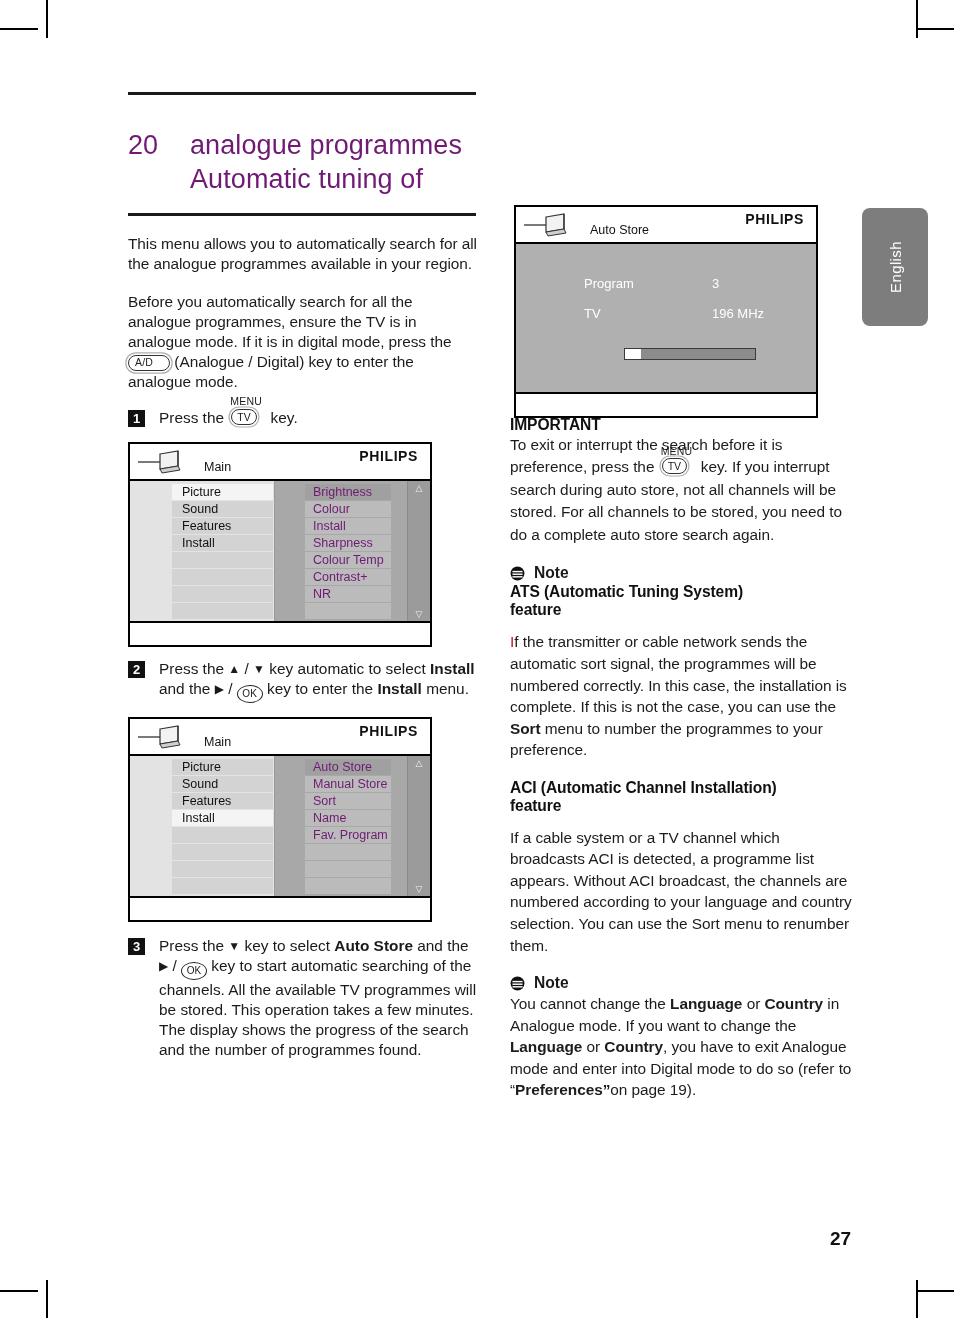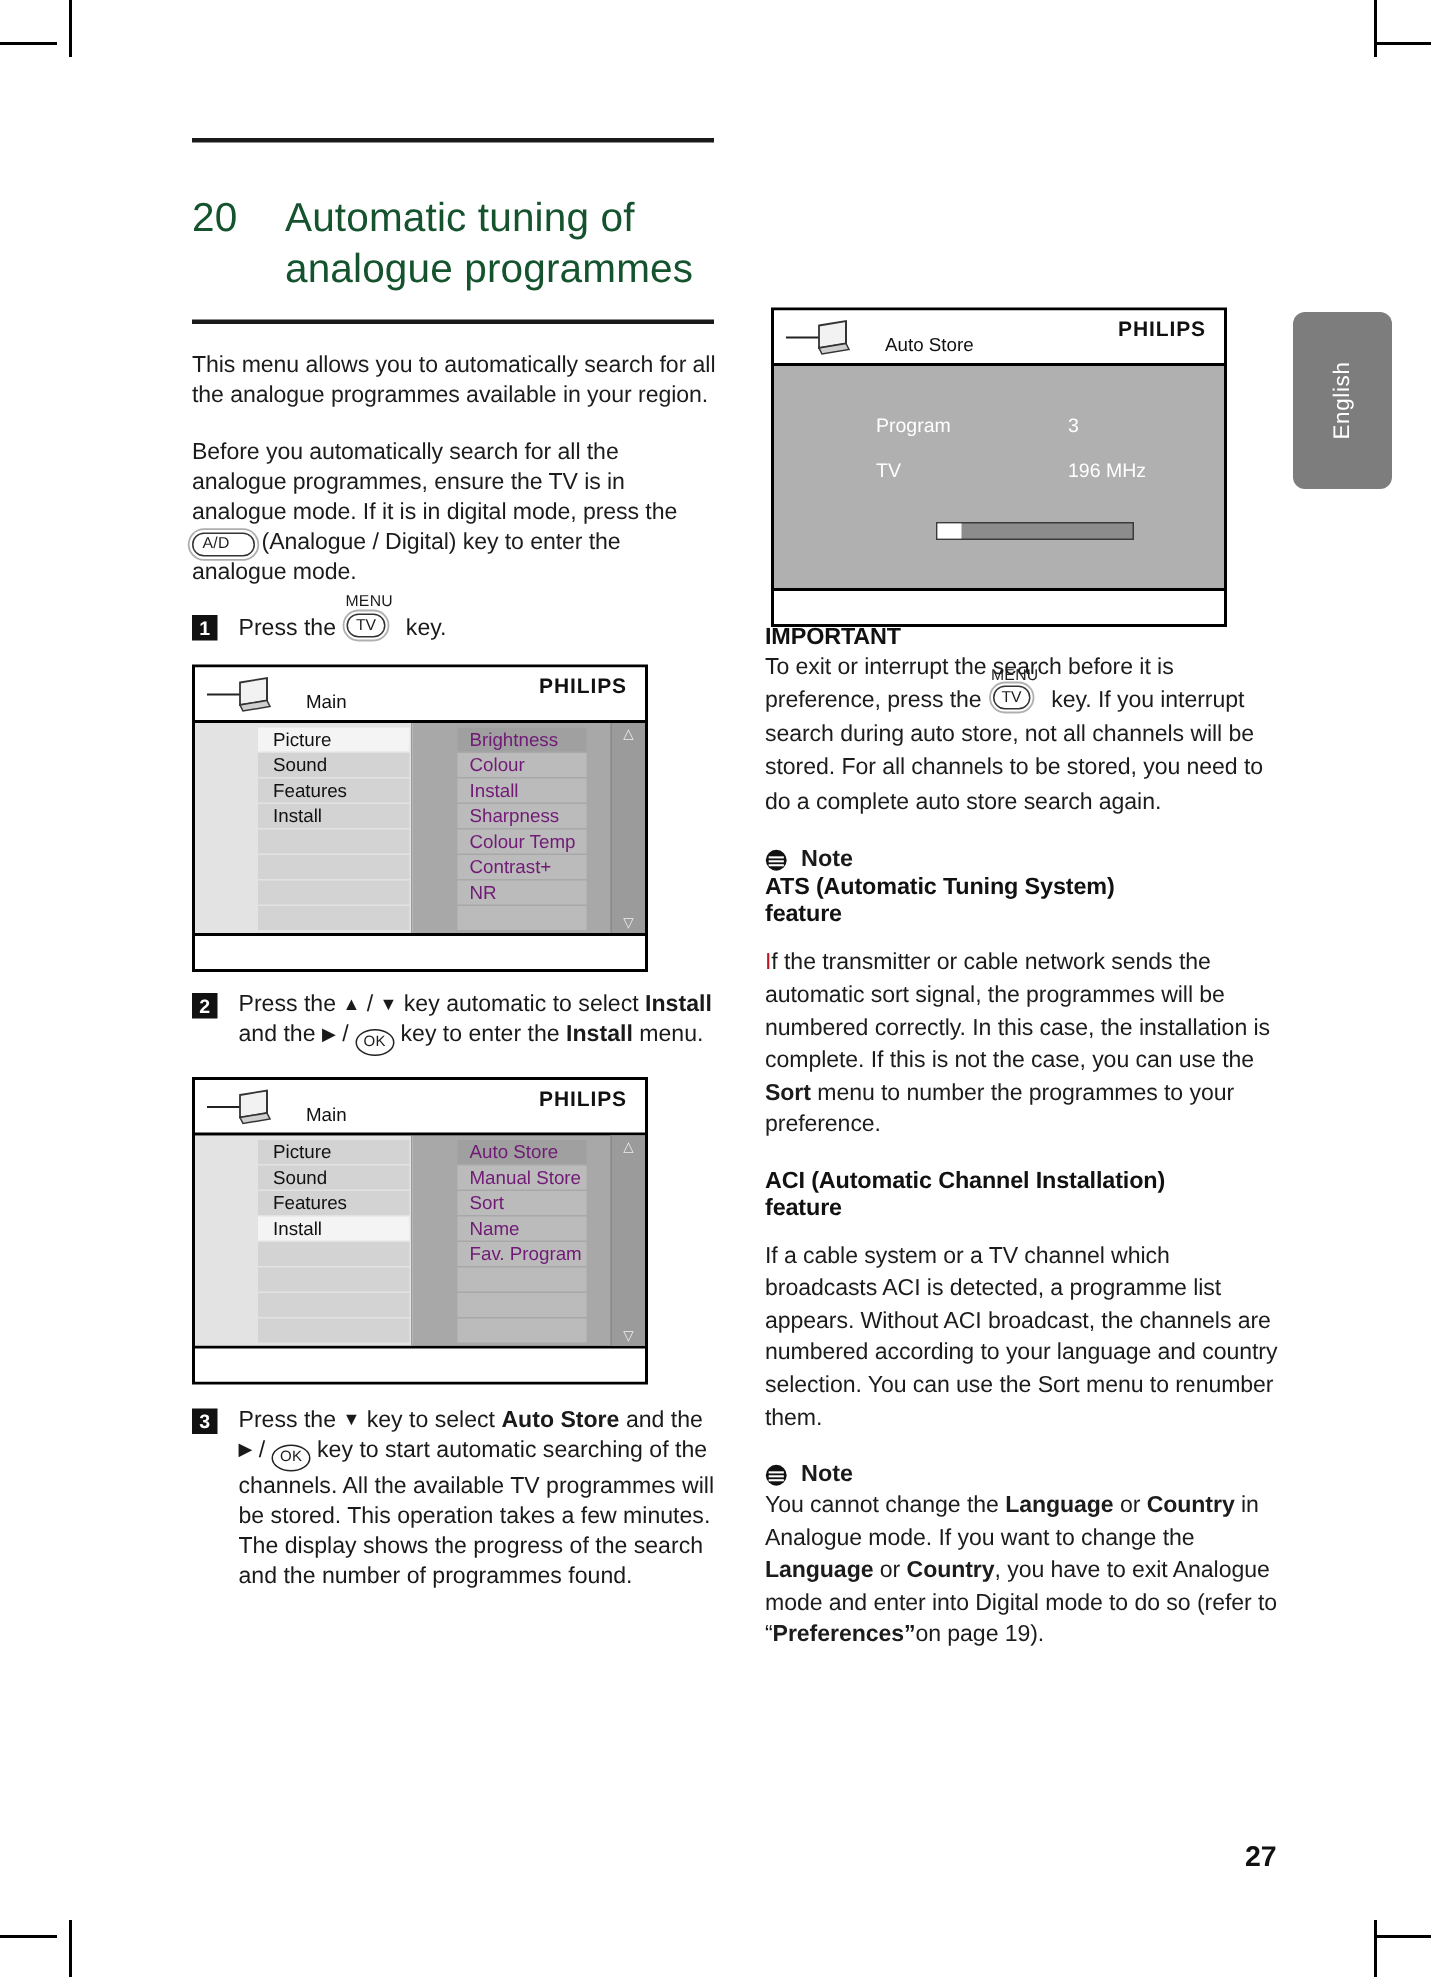--- a/index.html
+++ b/index.html
@@ -35,21 +35,21 @@
     height: 3px;
     background: #1a1a1a;
     width: 348px;
   }
   .chap-title {
     display: flex;
     margin-top: 34px;
     font-size: 27px;
     font-weight: 400;
     line-height: 1.25;
-    color: #14532d;
+    color: #701a75;
     letter-spacing: 0.1px;
   }
   .chap-num { width: 62px; flex: 0 0 62px; }
   .chap-name { flex: 1; }
   .rule-bot {
     height: 3px;
     background: #1a1a1a;
     width: 348px;
     margin-top: 16px;
   }
@@ -336,22 +336,22 @@
   <div class="crop crop-v" style="left:916px; top:1280px;"></div>
   <div class="crop crop-h" style="left:916px; top:1290px;"></div>
 
   <div class="col-left">
 
     <div class="rule-top"></div>
 
     <div class="chap-title">
       <div class="chap-num">20</div>
       <div class="chap-name">
+        <div>analogue programmes</div>
         <div>Automatic tuning of</div>
-        <div>analogue programmes</div>
       </div>
     </div>
 
     <div class="rule-bot"></div>
 
     <div class="sp-18"></div>
     <p class="body">This menu allows you to automatically search for all the analogue programmes available in your region.</p>
 
     <div class="sp-18"></div>
     <p class="body">

